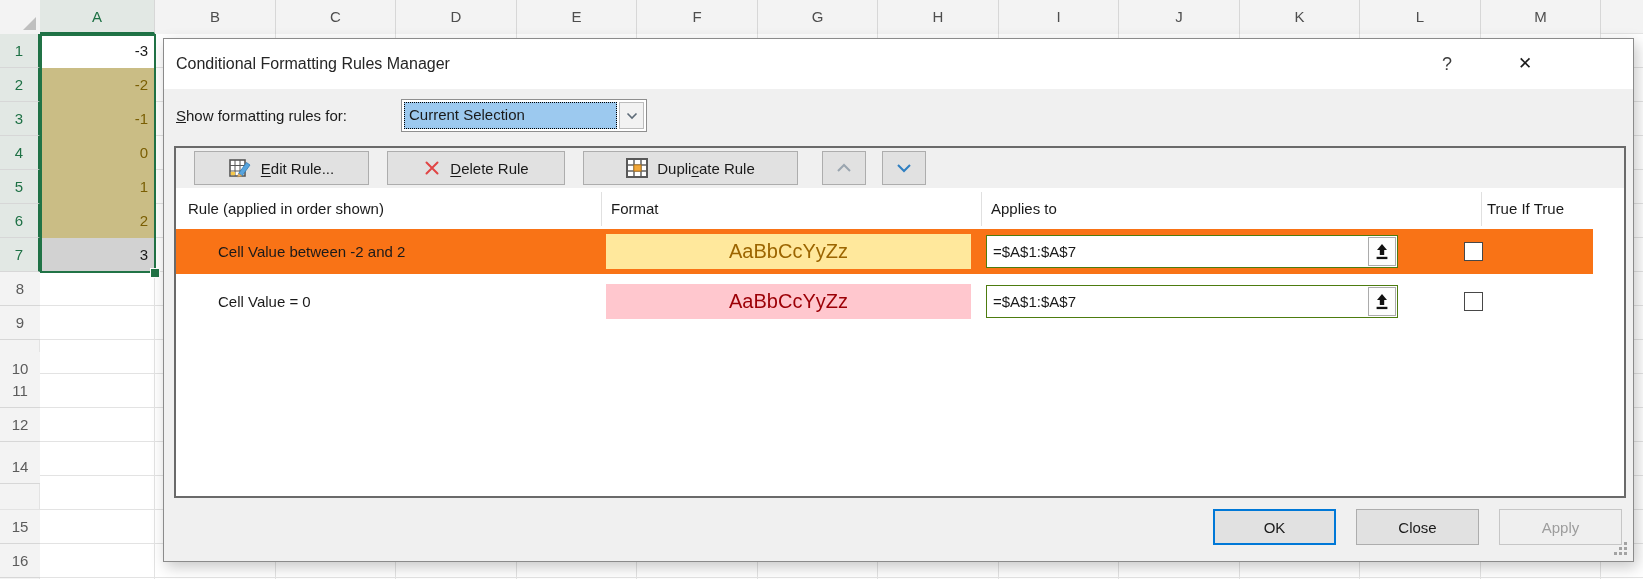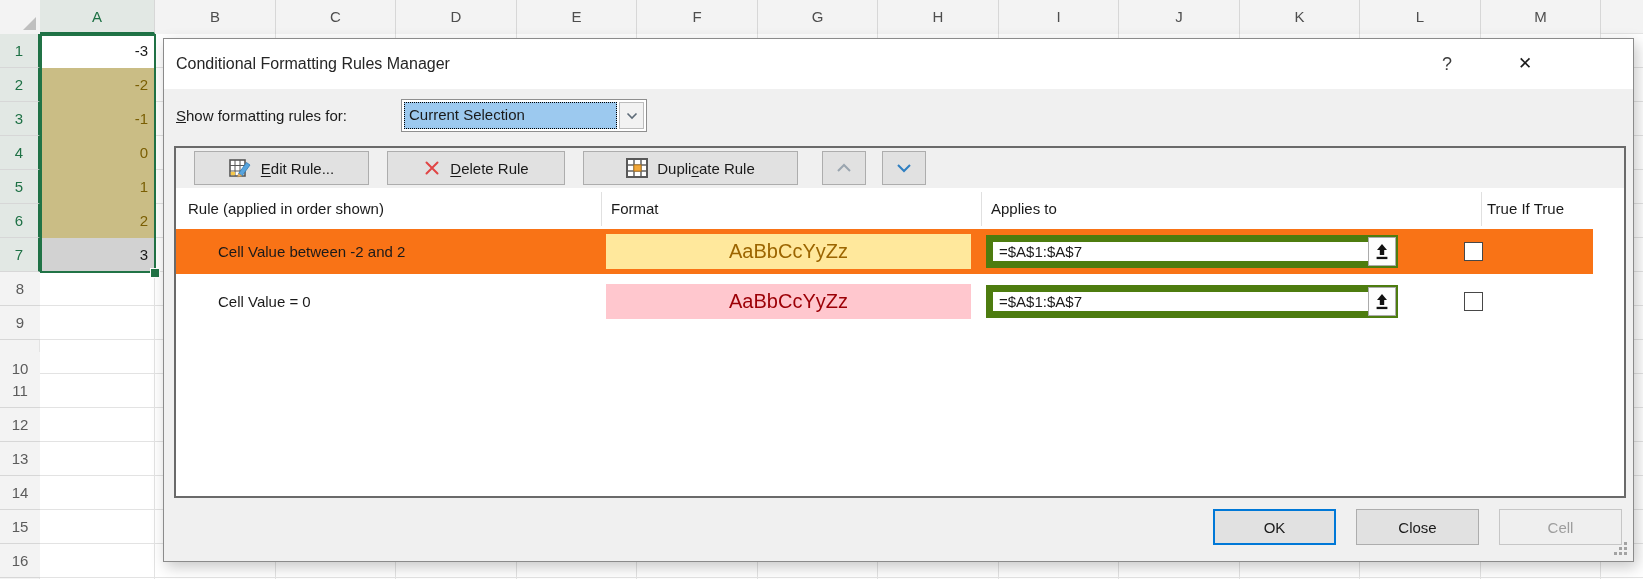--- a/index.html
+++ b/index.html
@@ -47,21 +47,21 @@
   .list{position:absolute;left:0;top:40px;right:0;bottom:0;background:#fff;}
   .lh-label{position:absolute;top:0;height:43px;line-height:41px;white-space:nowrap;}
   .lh-rule{left:12px;} .lh-format{left:435px;} .lh-applies{left:815px;} .lh-stop{left:1311px;}
   .lh-div{position:absolute;top:4px;height:34px;width:1px;background:#E0E0E0;}
 
   .rulerow{position:absolute;left:0;width:1417px;height:45px;background:#fff;}
   .rulerow.selected{background:#f97316;}
   .rule-text{position:absolute;left:42px;top:0;line-height:45px;white-space:nowrap;}
   .swatch{position:absolute;left:430px;top:5px;width:365px;height:35px;line-height:35px;text-align:center;font-size:20px;}
   .applies-wrap{position:absolute;left:810px;top:6px;width:412px;height:33px;}
-  .applies-input{width:100%;height:100%;border:7px solid #4d7c0f;box-sizing:border-box;padding:0 34px 0 6px;font-size:15px;font-family:inherit;background:#fff;color:#1A1A1A;}
+  .applies-input{width:100%;height:100%;border:1px solid #4d7c0f;box-sizing:border-box;padding:0 34px 0 6px;font-size:15px;font-family:inherit;background:#fff;color:#1A1A1A;}
   .collapse-btn{position:absolute;right:2px;top:2px;width:28px;height:29px;background:#FDFDFD;border:1px solid #ABABAB;box-sizing:border-box;display:flex;align-items:center;justify-content:center;padding:0;}
   .stopchk{position:absolute;left:1288px;top:13px;width:19px;height:19px;appearance:none;-webkit-appearance:none;background:#fff;border:1px solid #474747;margin:0;}
 
   .fbtn{position:absolute;top:470px;width:123px;height:36px;background:#E1E1E1;border:1px solid #ADADAD;box-sizing:border-box;font-size:15px;font-family:inherit;color:#1A1A1A;text-align:center;line-height:33px;padding:0;}
   .f-ok{left:1049px;border:2px solid #0078D7;}
   .f-close{left:1192px;}
   .f-apply{left:1335px;}
   .f-apply.disabled{background:#EFEFEF;border-color:#C6C6C6;color:#9D9D9D;}
   .grip{position:absolute;right:5px;bottom:5px;width:15px;height:15px;}
 </style>
@@ -124,21 +124,21 @@
       <div class="rowhead sel" style="top: 136px;">4</div>
       <div class="rowhead sel" style="top: 170px;">5</div>
       <div class="rowhead sel" style="top: 204px;">6</div>
       <div class="rowhead sel" style="top: 238px;">7</div>
       <div class="rowhead" style="top: 272px;">8</div>
       <div class="rowhead" style="top: 306px;">9</div>
       <div class="rowhead" style="top: 352px;">10</div>
       <div class="rowhead" style="top: 374px;">11</div>
       <div class="rowhead" style="top: 408px;">12</div>
       <div class="rowhead" style="top: 442px;">13</div>
-      <div class="rowhead" style="top: 476px;">14</div>
+      <div class="rowhead" style="top: 450px;">14</div>
       <div class="rowhead" style="top: 510px;">15</div>
       <div class="rowhead" style="top: 544px;">16</div>
       <div class="cellA" style="top: 34px; background: rgb(255, 255, 255); color: rgb(26, 26, 26);">-3</div>
       <div class="cellA" style="top: 68px; background: rgb(202, 189, 133); color: rgb(122, 94, 3);">-2</div>
       <div class="cellA" style="top: 102px; background: rgb(202, 189, 133); color: rgb(122, 94, 3);">-1</div>
       <div class="cellA" style="top: 136px; background: rgb(202, 189, 133); color: rgb(122, 94, 3);">0</div>
       <div class="cellA" style="top: 170px; background: rgb(202, 189, 133); color: rgb(122, 94, 3);">1</div>
       <div class="cellA" style="top: 204px; background: rgb(202, 189, 133); color: rgb(122, 94, 3);">2</div>
       <div class="cellA" style="top: 238px; background: rgb(210, 210, 210); color: rgb(26, 26, 26);">3</div>
       <div class="sel-outline"></div>
@@ -242,21 +242,21 @@
                 </svg>
             </button>
           </div>
           <input type="checkbox" class="stopchk" style="">
         </div>
       </div>
     </div>
 
     <button class="fbtn f-ok">OK</button>
     <button class="fbtn f-close">Close</button>
-    <button class="fbtn f-apply disabled">Cell</button>
+    <button class="fbtn f-apply disabled">Apply</button>
     <svg class="grip" width="15" height="15" viewBox="0 0 15 15">
         <g fill="#A3A3A3">
           <rect x="11" y="11" width="3" height="3"></rect>
           <rect x="11" y="6" width="3" height="3"></rect>
           <rect x="6" y="11" width="3" height="3"></rect>
           <rect x="11" y="1" width="3" height="3"></rect>
           <rect x="6" y="6" width="3" height="3"></rect>
           <rect x="1" y="11" width="3" height="3"></rect>
         </g>
       </svg>

